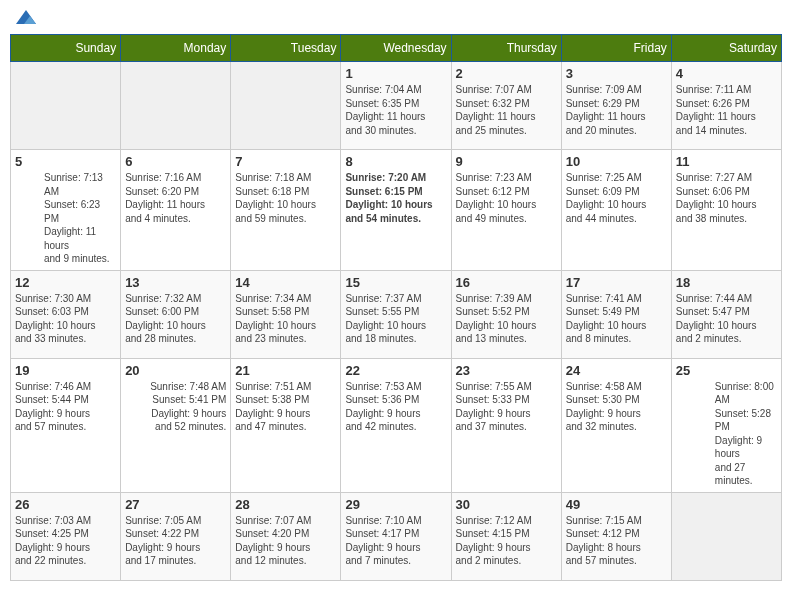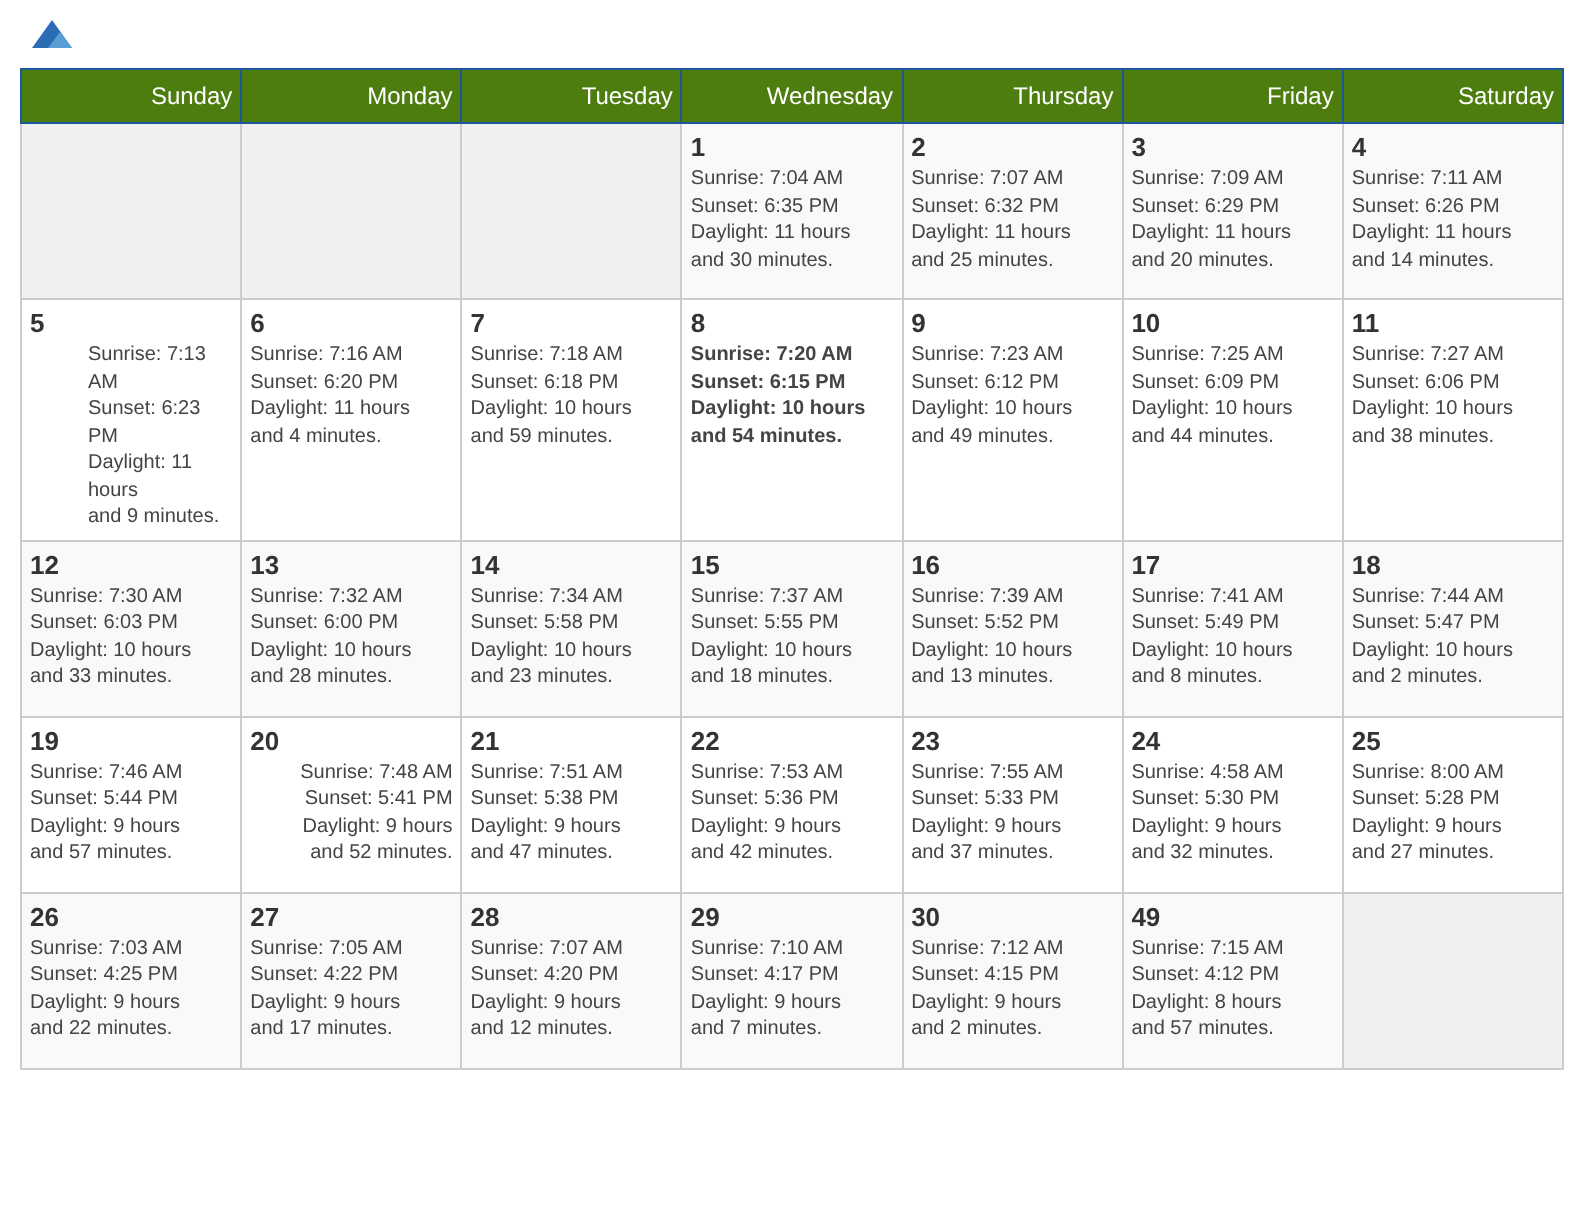--- a/index.html
+++ b/index.html
@@ -283,21 +283,21 @@
         </td>
         <td>
           <div class="day-num">24</div>
           <div class="day-info" style="white-space: pre-line;">Sunrise: 4:58 AM
 Sunset: 5:30 PM
 Daylight: 9 hours
 and 32 minutes.</div>
         </td>
         <td>
           <div class="day-num">25</div>
-          <div class="day-info" style="white-space: pre-line;">Sunrise: 8:00 AM
+          <div class="day-info" style="white-space: pre-line; margin-left: 39px;">Sunrise: 8:00 AM
 Sunset: 5:28 PM
 Daylight: 9 hours
 and 27 minutes.</div>
         </td>
       </tr>
       <tr>
         <td>
           <div class="day-num">26</div>
           <div class="day-info" style="white-space: pre-line;">Sunrise: 7:03 AM
 Sunset: 4:25 PM

